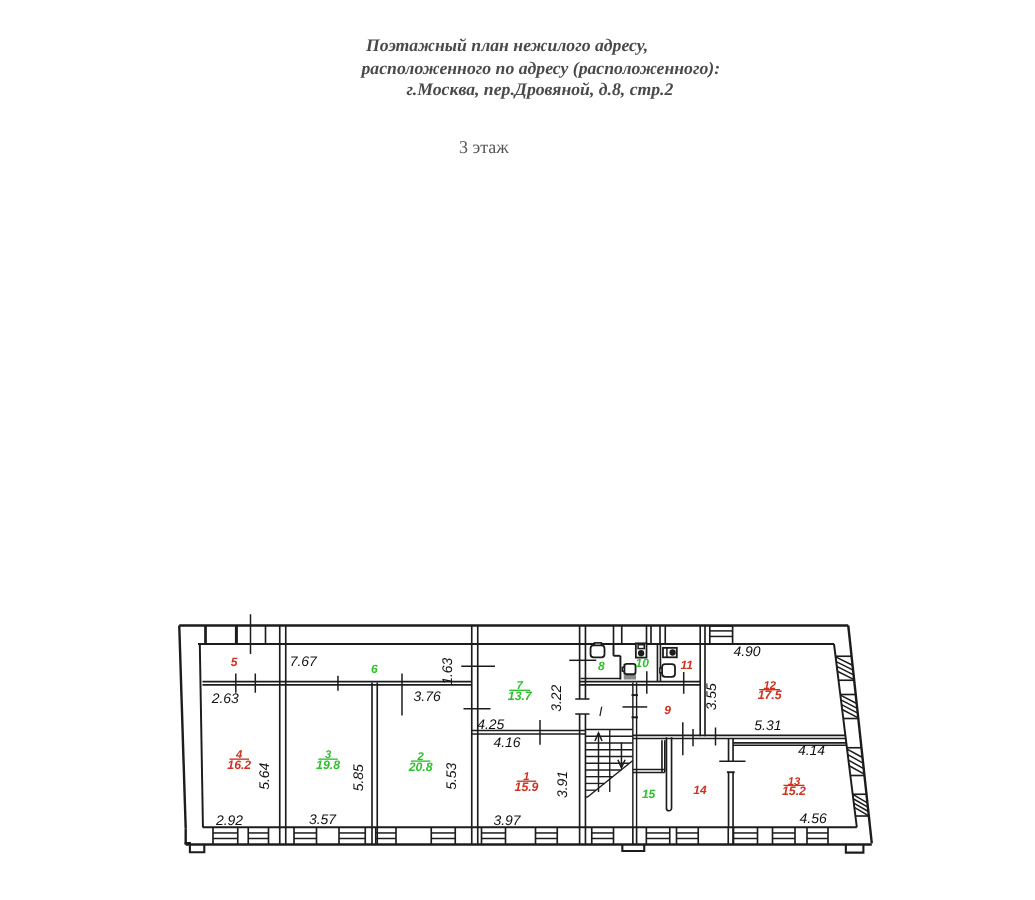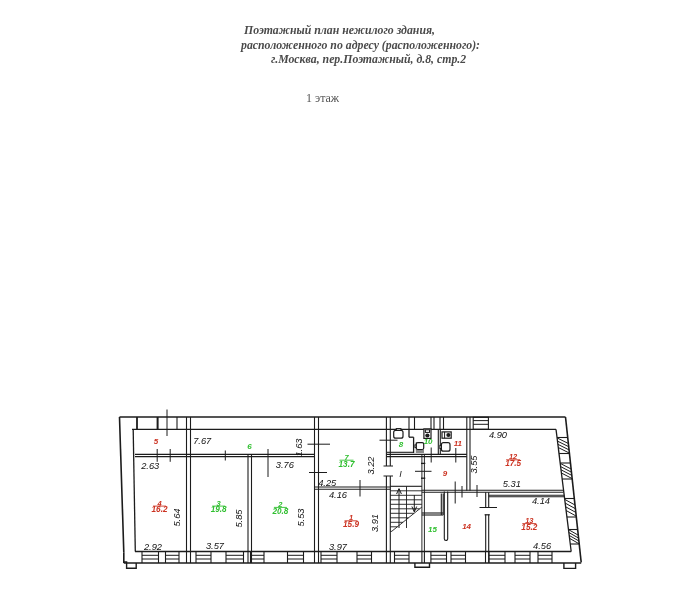--- a/index.html
+++ b/index.html
@@ -1,23 +1,23 @@
 <!DOCTYPE html>
 <html><head>
 <meta charset="utf-8">
 <style>
 html,body{margin:0;padding:0;background:#ffffff;width:690px;height:600px;overflow:hidden;}
 .hdr{position:absolute;font-family:'Liberation Serif',serif;font-style:italic;font-weight:bold;font-size:11.8px;color:#4a4a4a;white-space:nowrap;}
 </style>
 </head>
 <body>
-<div class="hdr" style="left:244px;top:23px;">Поэтажный план нежилого здания,</div>
+<div class="hdr" style="left:244px;top:23px;">Поэтажный план нежилого адресу,</div>
 <div class="hdr" style="left:241px;top:37.5px;">расположенного по адресу (расположенного):</div>
-<div class="hdr" style="left:271px;top:52px;">г.Москва, пер.Поэтажный, д.8, стр.2</div>
-<div class="hdr" style="left:306px;top:90.5px;font-style:normal;font-weight:normal;color:#555;font-size:12px;">1 этаж</div>
+<div class="hdr" style="left:271px;top:52px;">г.Москва, пер.Дровяной, д.8, стр.2</div>
+<div class="hdr" style="left:306px;top:90.5px;font-style:normal;font-weight:normal;color:#555;font-size:12px;">3 этаж</div>
 <svg width="690" height="600" viewBox="0 0 690 600" style="position:absolute;left:0;top:0;">
 <line x1="119.5" y1="417" x2="565.5" y2="417" stroke="#1c1c1c" stroke-width="1.6"></line>
 <line x1="132" y1="429.3" x2="556" y2="429.3" stroke="#1c1c1c" stroke-width="1.3"></line>
 <line x1="119.5" y1="417" x2="123.8" y2="552.3" stroke="#1c1c1c" stroke-width="1.6"></line>
 <line x1="133.2" y1="429.3" x2="135.3" y2="551.5" stroke="#1c1c1c" stroke-width="1.3"></line>
 <line x1="565.5" y1="417" x2="581.2" y2="562.3" stroke="#1c1c1c" stroke-width="1.6"></line>
 <line x1="556" y1="429.3" x2="571.2" y2="551.5" stroke="#1c1c1c" stroke-width="1.3"></line>
 <line x1="135" y1="551.5" x2="571.2" y2="551.5" stroke="#1c1c1c" stroke-width="1.3"></line>
 <line x1="123.8" y1="563" x2="581.2" y2="563" stroke="#1c1c1c" stroke-width="1.6"></line>
 <line x1="123.8" y1="552.3" x2="123.8" y2="563" stroke="#1c1c1c" stroke-width="1.6"></line>

